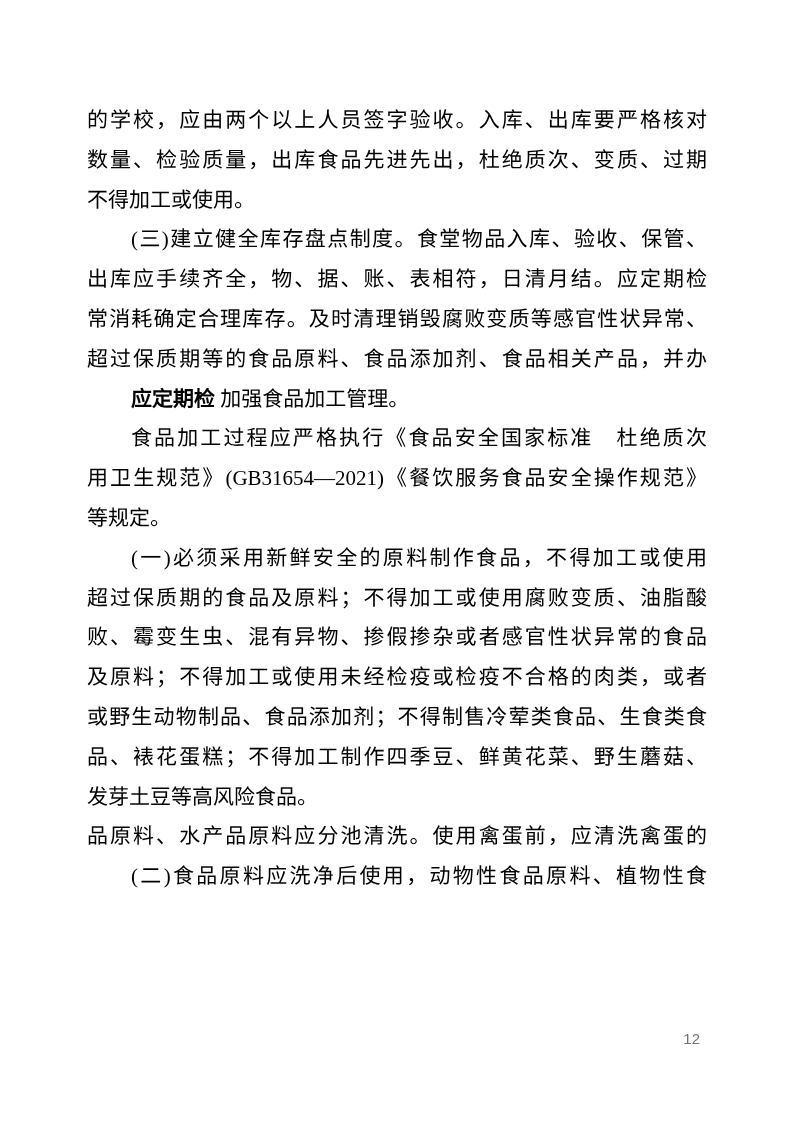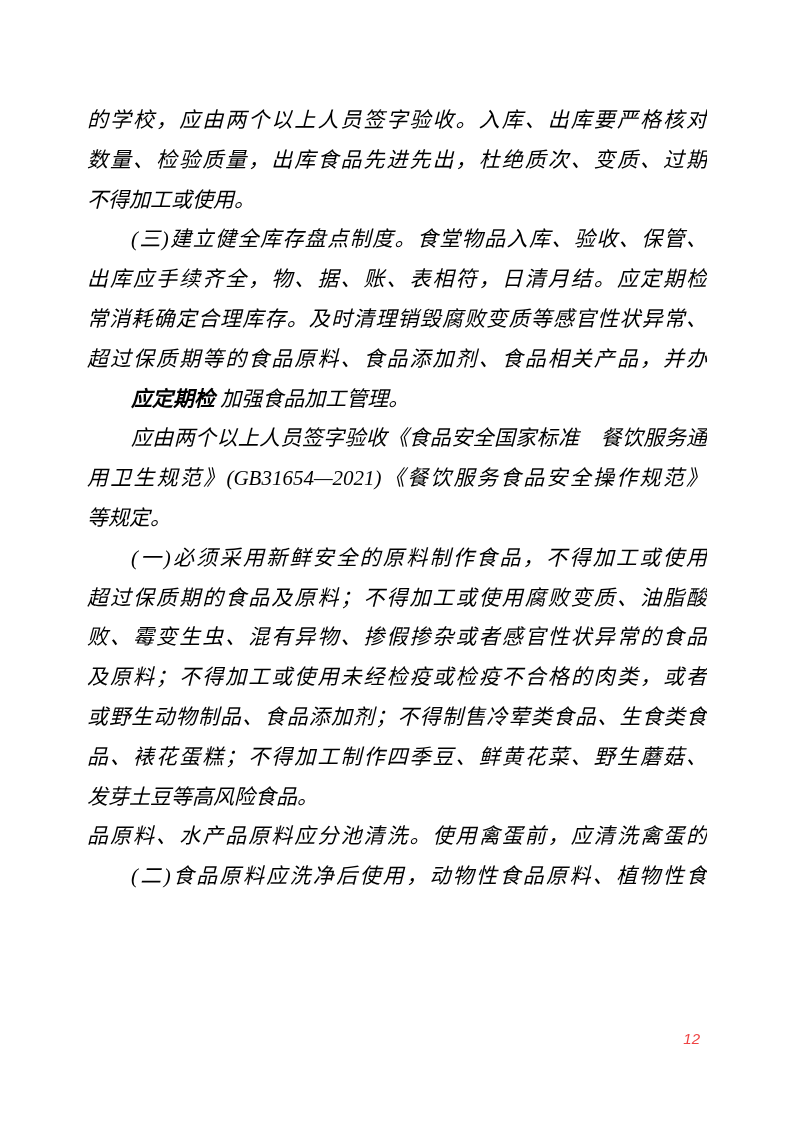--- a/index.html
+++ b/index.html
@@ -8,21 +8,20 @@
     background: #ffffff;
   }
   .page {
     position: relative;
     width: 793px;
     height: 1121px;
     background: #ffffff;
     overflow: hidden;
     font-family: "Liberation Serif", "DejaVu Serif", serif;
     color: #000000;
-    font-style: italic;
   }
   .doc-body {
     position: absolute;
     left: 87px;
     top: 101px;
     width: 620px;
   }
   .para {
     margin: 0;
     padding: 0;
@@ -48,21 +47,21 @@
   }
   .page-number {
     position: absolute;
     left: 655px;
     top: 1030px;
     width: 45px;
     text-align: right;
     font-family: "Liberation Sans", "DejaVu Sans", sans-serif;
     font-size: 15px;
     line-height: 18px;
-    color: #ef4444;
+    color: #737373;
   }
 </style>
 </head>
 <body>
 
 <div class="page">
   <div class="doc-body">
       <div class="para">
         <div class="line">的学校，应由两个以上人员签字验收。入库、出库要严格核对</div>
         <div class="line">数量、检验质量，出库食品先进先出，杜绝质次、变质、过期</div>
@@ -71,21 +70,21 @@
       <div class="para">
         <div class="line indent">(三)建立健全库存盘点制度。食堂物品入库、验收、保管、</div>
         <div class="line">出库应手续齐全，物、据、账、表相符，日清月结。应定期检</div>
         <div class="line">常消耗确定合理库存。及时清理销毁腐败变质等感官性状异常、</div>
         <div class="line">超过保质期等的食品原料、食品添加剂、食品相关产品，并办</div>
       </div>
       <div class="para">
         <div class="line indent para-end"><span class="bold">应定期检</span> 加强食品加工管理。</div>
       </div>
       <div class="para">
-        <div class="line indent">应由两个以上人员签字验收《食品安全国家标准　餐饮服务通</div>
+        <div class="line indent">食品加工过程应严格执行《食品安全国家标准　杜绝质次</div>
         <div class="line">用卫生规范》(GB31654—2021)《餐饮服务食品安全操作规范》</div>
         <div class="line para-end">等规定。</div>
       </div>
       <div class="para">
         <div class="line indent">(一)必须采用新鲜安全的原料制作食品，不得加工或使用</div>
         <div class="line">超过保质期的食品及原料；不得加工或使用腐败变质、油脂酸</div>
         <div class="line">败、霉变生虫、混有异物、掺假掺杂或者感官性状异常的食品</div>
         <div class="line">及原料；不得加工或使用未经检疫或检疫不合格的肉类，或者</div>
         <div class="line">或野生动物制品、食品添加剂；不得制售冷荤类食品、生食类食</div>
         <div class="line">品、裱花蛋糕；不得加工制作四季豆、鲜黄花菜、野生蘑菇、</div>

